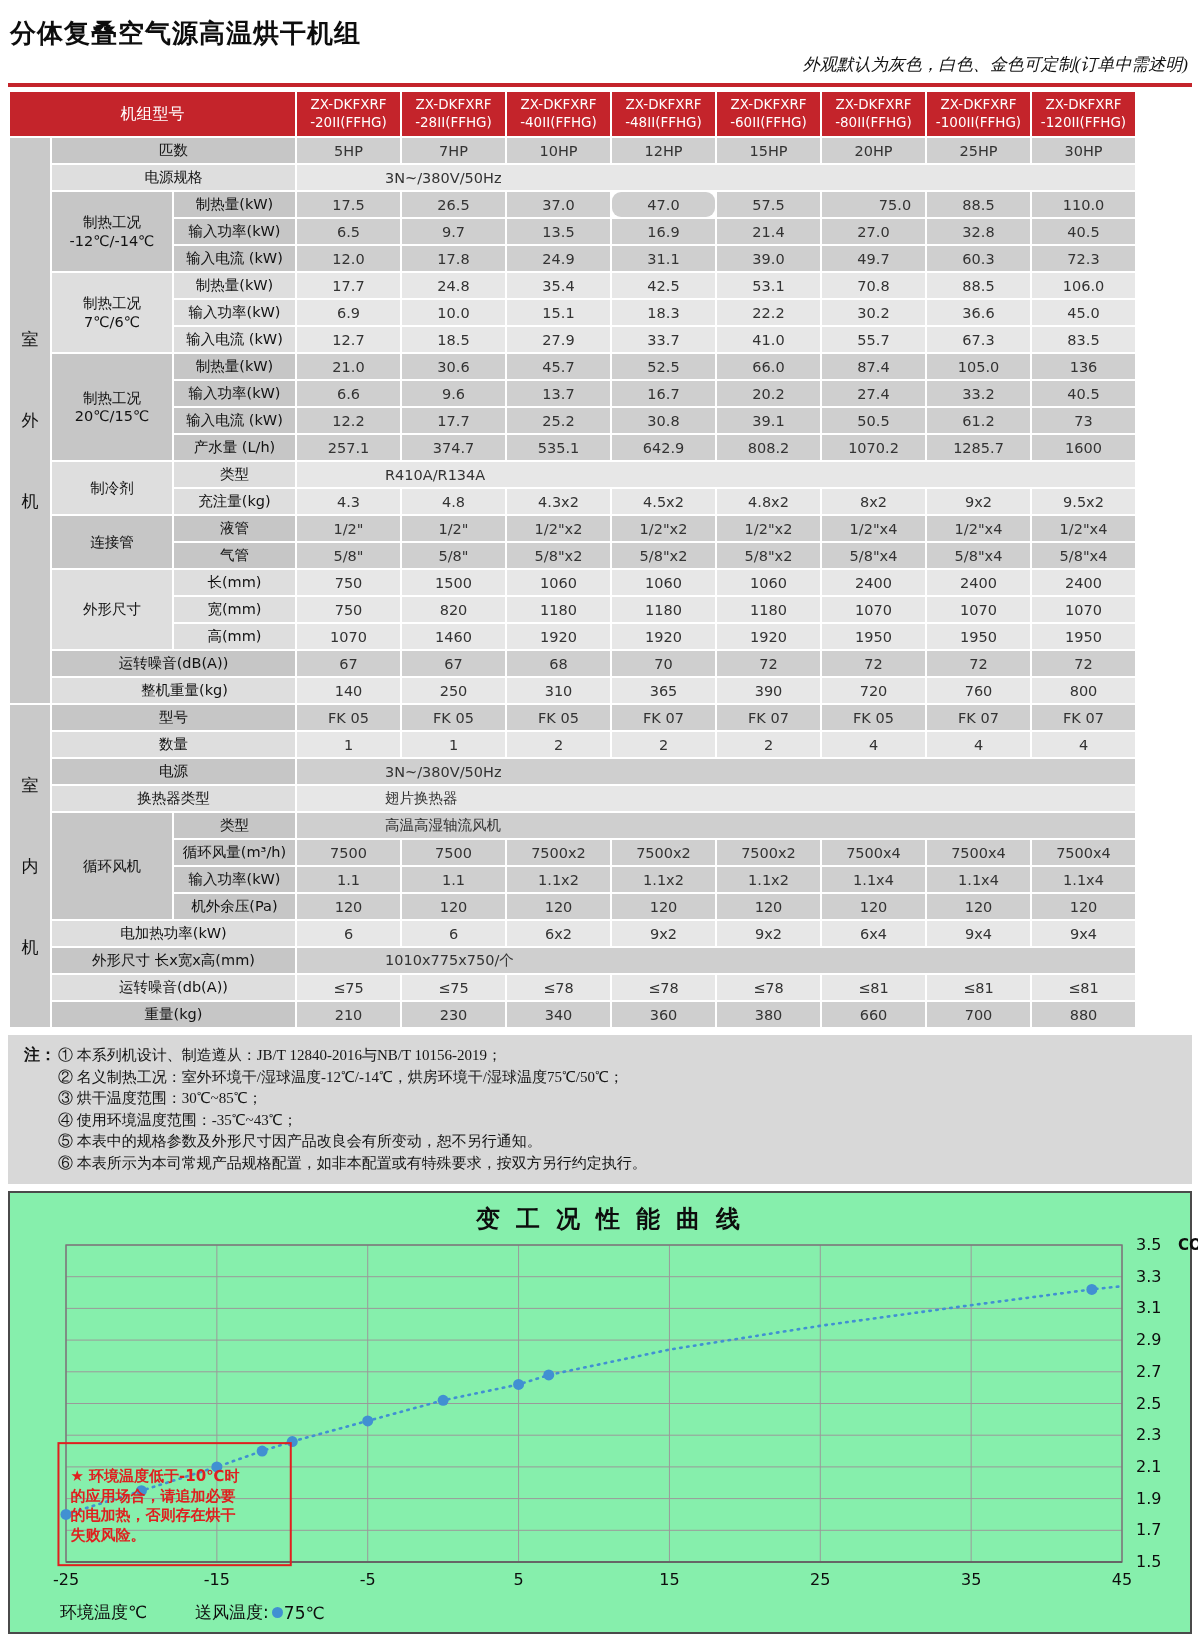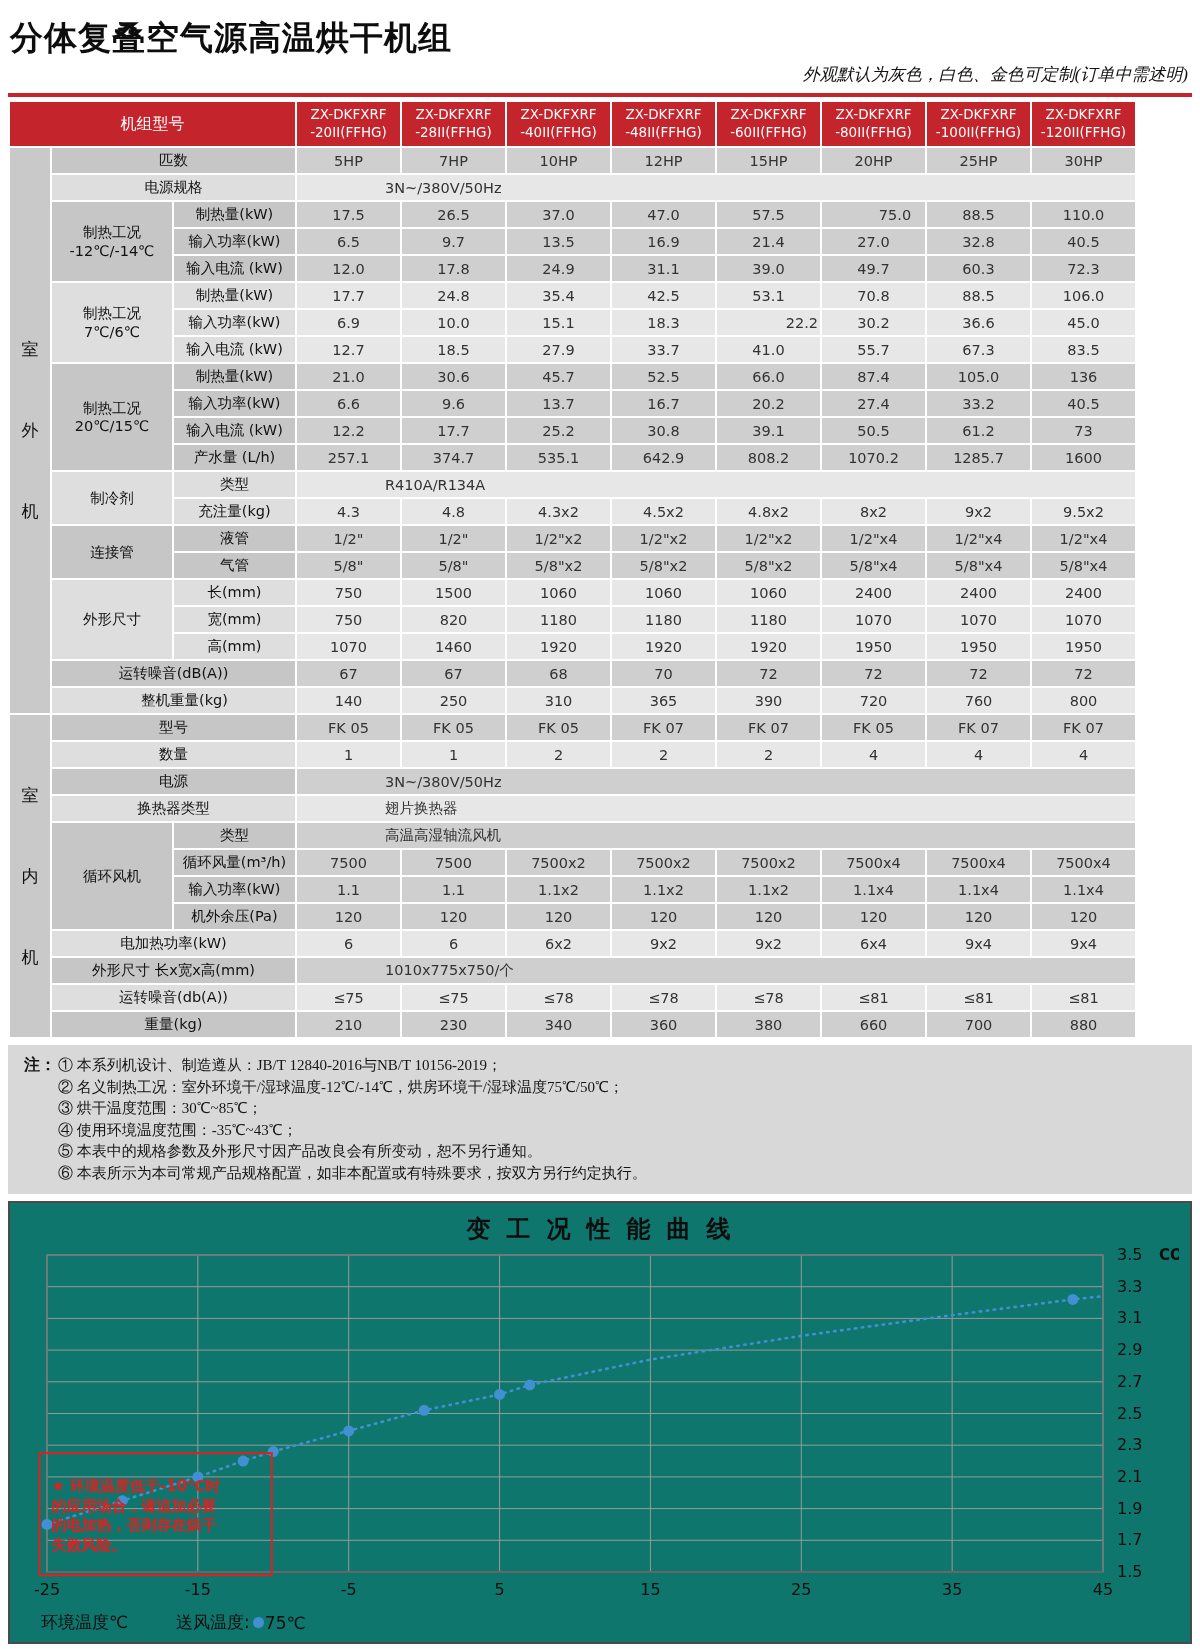--- a/index.html
+++ b/index.html
@@ -1,19 +1,19 @@
 <!DOCTYPE html>
 <html><head>
 <meta charset="utf-8">
 <style>
   html,body{margin:0;padding:0;background:#fff;}
   .page{width:1200px;height:1649px;box-sizing:border-box;padding:6px 8px;background:#fff;
         font-family:"DejaVu Sans",sans-serif;position:relative;overflow:hidden;}
   
-  .main-title{font-size:33px;font-weight:900;color:#0d0d0d;margin:10px 0 2px 2px;letter-spacing:1px;}
+  .main-title{font-size:26px;font-weight:900;color:#0d0d0d;margin:10px 0 2px 2px;letter-spacing:1px;}
   .subtitle{font-family:"Liberation Serif",serif;font-style:italic;font-size:17px;color:#111;
             text-align:right;margin:0 4px 7px 0;}
   .red-rule{height:4px;background:#c4242b;margin-bottom:3px;}
   
   table.spec{border-collapse:separate;border-spacing:2px;background:#fff;table-layout:fixed;}
   table.spec td,table.spec th{padding:0 2px;vertical-align:middle;text-align:center;
         font-weight:400;overflow:hidden;}
   tr.hd{height:44px;}
   tr.rw{height:25px;}
   .c-head{background:#c4242b;color:#fff;font-size:13.5px;line-height:1.3;white-space:pre-line;}
@@ -28,21 +28,21 @@
   tr.rD .c-group,tr.rD .c-lab{background:#c6c6c6;}
   tr.rD .c-val,tr.rD .c-span{background:#cfcfcf;}
   tr.rL .c-group,tr.rL .c-lab{background:#dedede;}
   tr.rL .c-val,tr.rL .c-span{background:#e7e7e7;}
   
   .notes{background:#d8d8d8;margin-top:6px;padding:10px 14px 10px 14px;position:relative;
          font-family:"Liberation Serif",serif;color:#151515;}
   .notes-prefix{position:absolute;left:16px;top:10px;font-size:16px;font-weight:700;}
   .note-line{font-size:15px;line-height:21.5px;padding-left:36px;}
   
-  .chart-box{border:2px solid #4a4a4a;margin-top:7px;padding:6px 4px 4px 1px;background:#0f766e;}
+  .chart-box{border:2px solid #4a4a4a;margin-top:7px;padding:6px 4px 4px 20px;background:#86efac;}
   .chart-title{text-align:center;font-size:24px;font-weight:700;color:#0d0d0d;
                letter-spacing:16px;margin:4px 0 2px 16px;}
   .chart-footer{display:flex;align-items:center;margin:2px 0 4px 30px;font-size:17px;color:#0d0d0d;}
   .chart-footer .xlabel{font-weight:500;}
   .chart-footer .legend{margin-left:48px;display:flex;align-items:center;}
   .legend-dot{display:inline-block;width:11px;height:11px;border-radius:50%;margin:0 1px 0 3px;}
 </style>
 </head>
 <body>
 
@@ -108,21 +108,21 @@
           <td colspan="2" class="c-lab" style="white-space: pre-line;">电源规格</td>
           <td colspan="8" class="c-span" style="white-space: pre-line;">3N~/380V/50Hz</td>
         </tr>
         <tr class="rw rD">
           <td rowspan="3" class="c-group" style="white-space: pre-line;">制热工况
 -12℃/-14℃</td>
           <td class="c-lab" style="white-space: pre-line;">制热量(kW)</td>
           <td class="c-val" style="white-space: pre-line;">17.5</td>
           <td class="c-val" style="white-space: pre-line;">26.5</td>
           <td class="c-val" style="white-space: pre-line;">37.0</td>
-          <td class="c-val" style="white-space: pre-line;">47.0</td>
+          <td class="c-val" style="white-space: pre-line; border-radius: 9px;">47.0</td>
           <td class="c-val" style="white-space: pre-line;">57.5</td>
           <td class="c-val" style="white-space: pre-line; padding-left: 45px;">75.0</td>
           <td class="c-val" style="white-space: pre-line;">88.5</td>
           <td class="c-val" style="white-space: pre-line;">110.0</td>
         </tr>
         <tr class="rw rD">
           <td class="c-lab" style="white-space: pre-line;">输入功率(kW)</td>
           <td class="c-val" style="white-space: pre-line;">6.5</td>
           <td class="c-val" style="white-space: pre-line;">9.7</td>
           <td class="c-val" style="white-space: pre-line;">13.5</td>
@@ -155,21 +155,21 @@
           <td class="c-val" style="white-space: pre-line;">70.8</td>
           <td class="c-val" style="white-space: pre-line;">88.5</td>
           <td class="c-val" style="white-space: pre-line;">106.0</td>
         </tr>
         <tr class="rw rL">
           <td class="c-lab" style="white-space: pre-line;">输入功率(kW)</td>
           <td class="c-val" style="white-space: pre-line;">6.9</td>
           <td class="c-val" style="white-space: pre-line;">10.0</td>
           <td class="c-val" style="white-space: pre-line;">15.1</td>
           <td class="c-val" style="white-space: pre-line;">18.3</td>
-          <td class="c-val" style="white-space: pre-line; text-align: right;">22.2</td>
+          <td class="c-val" style="white-space: pre-line;">22.2</td>
           <td class="c-val" style="white-space: pre-line;">30.2</td>
           <td class="c-val" style="white-space: pre-line;">36.6</td>
           <td class="c-val" style="white-space: pre-line;">45.0</td>
         </tr>
         <tr class="rw rL">
           <td class="c-lab" style="white-space: pre-line;">输入电流 (kW)</td>
           <td class="c-val" style="white-space: pre-line;">12.7</td>
           <td class="c-val" style="white-space: pre-line;">18.5</td>
           <td class="c-val" style="white-space: pre-line;">27.9</td>
           <td class="c-val" style="white-space: pre-line;">33.7</td>

